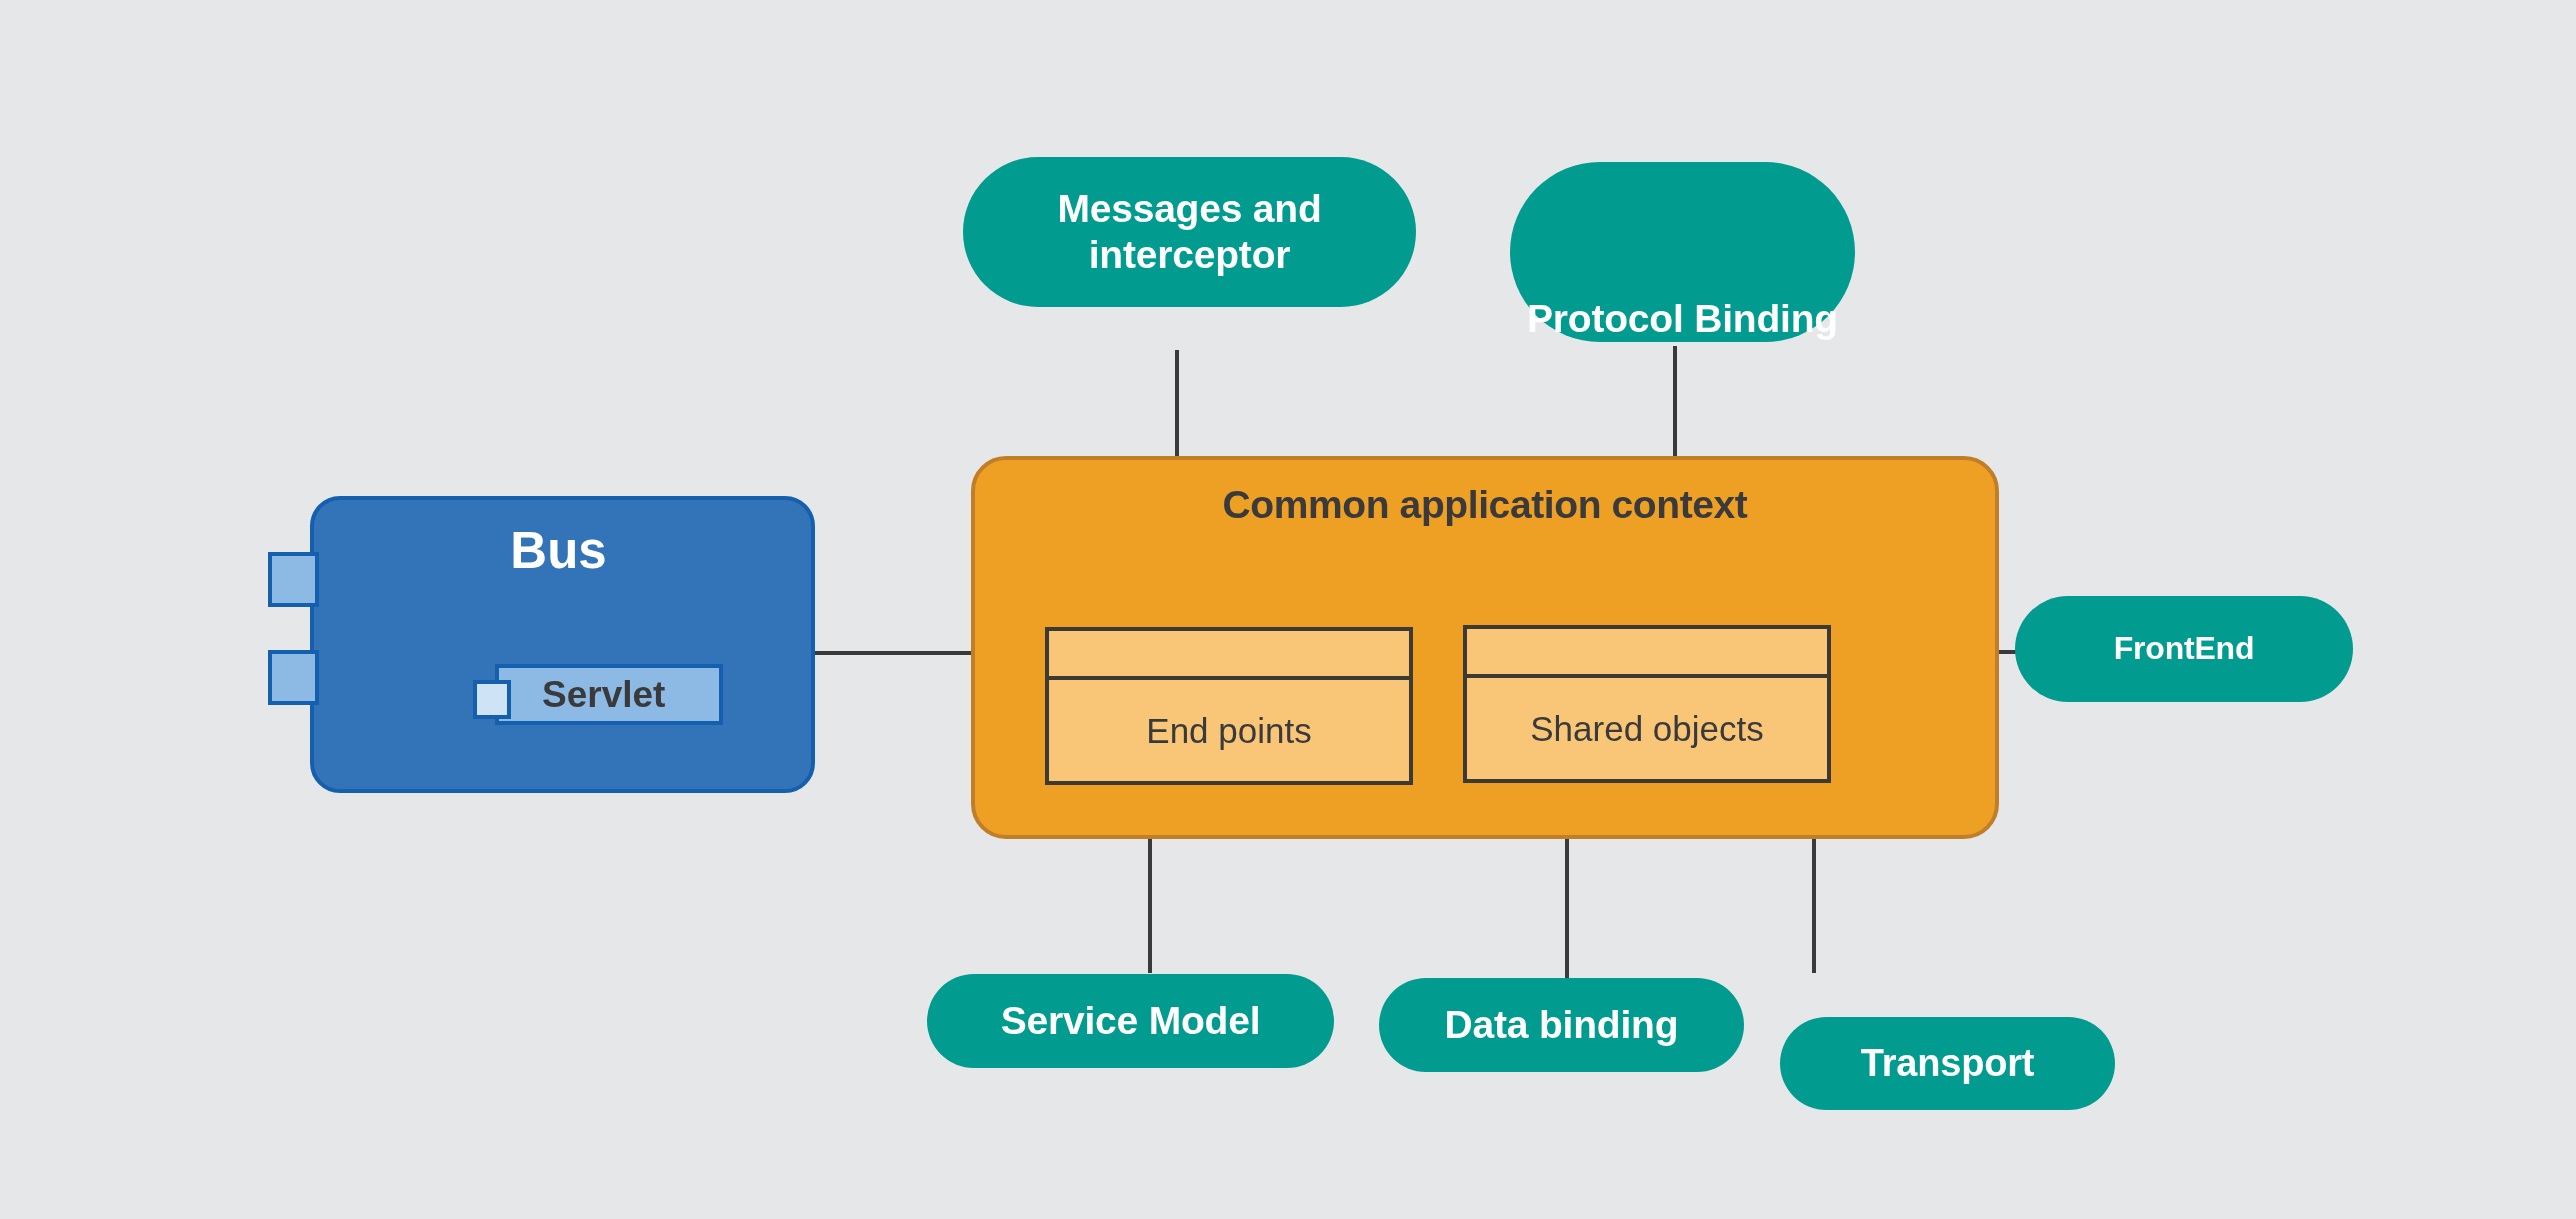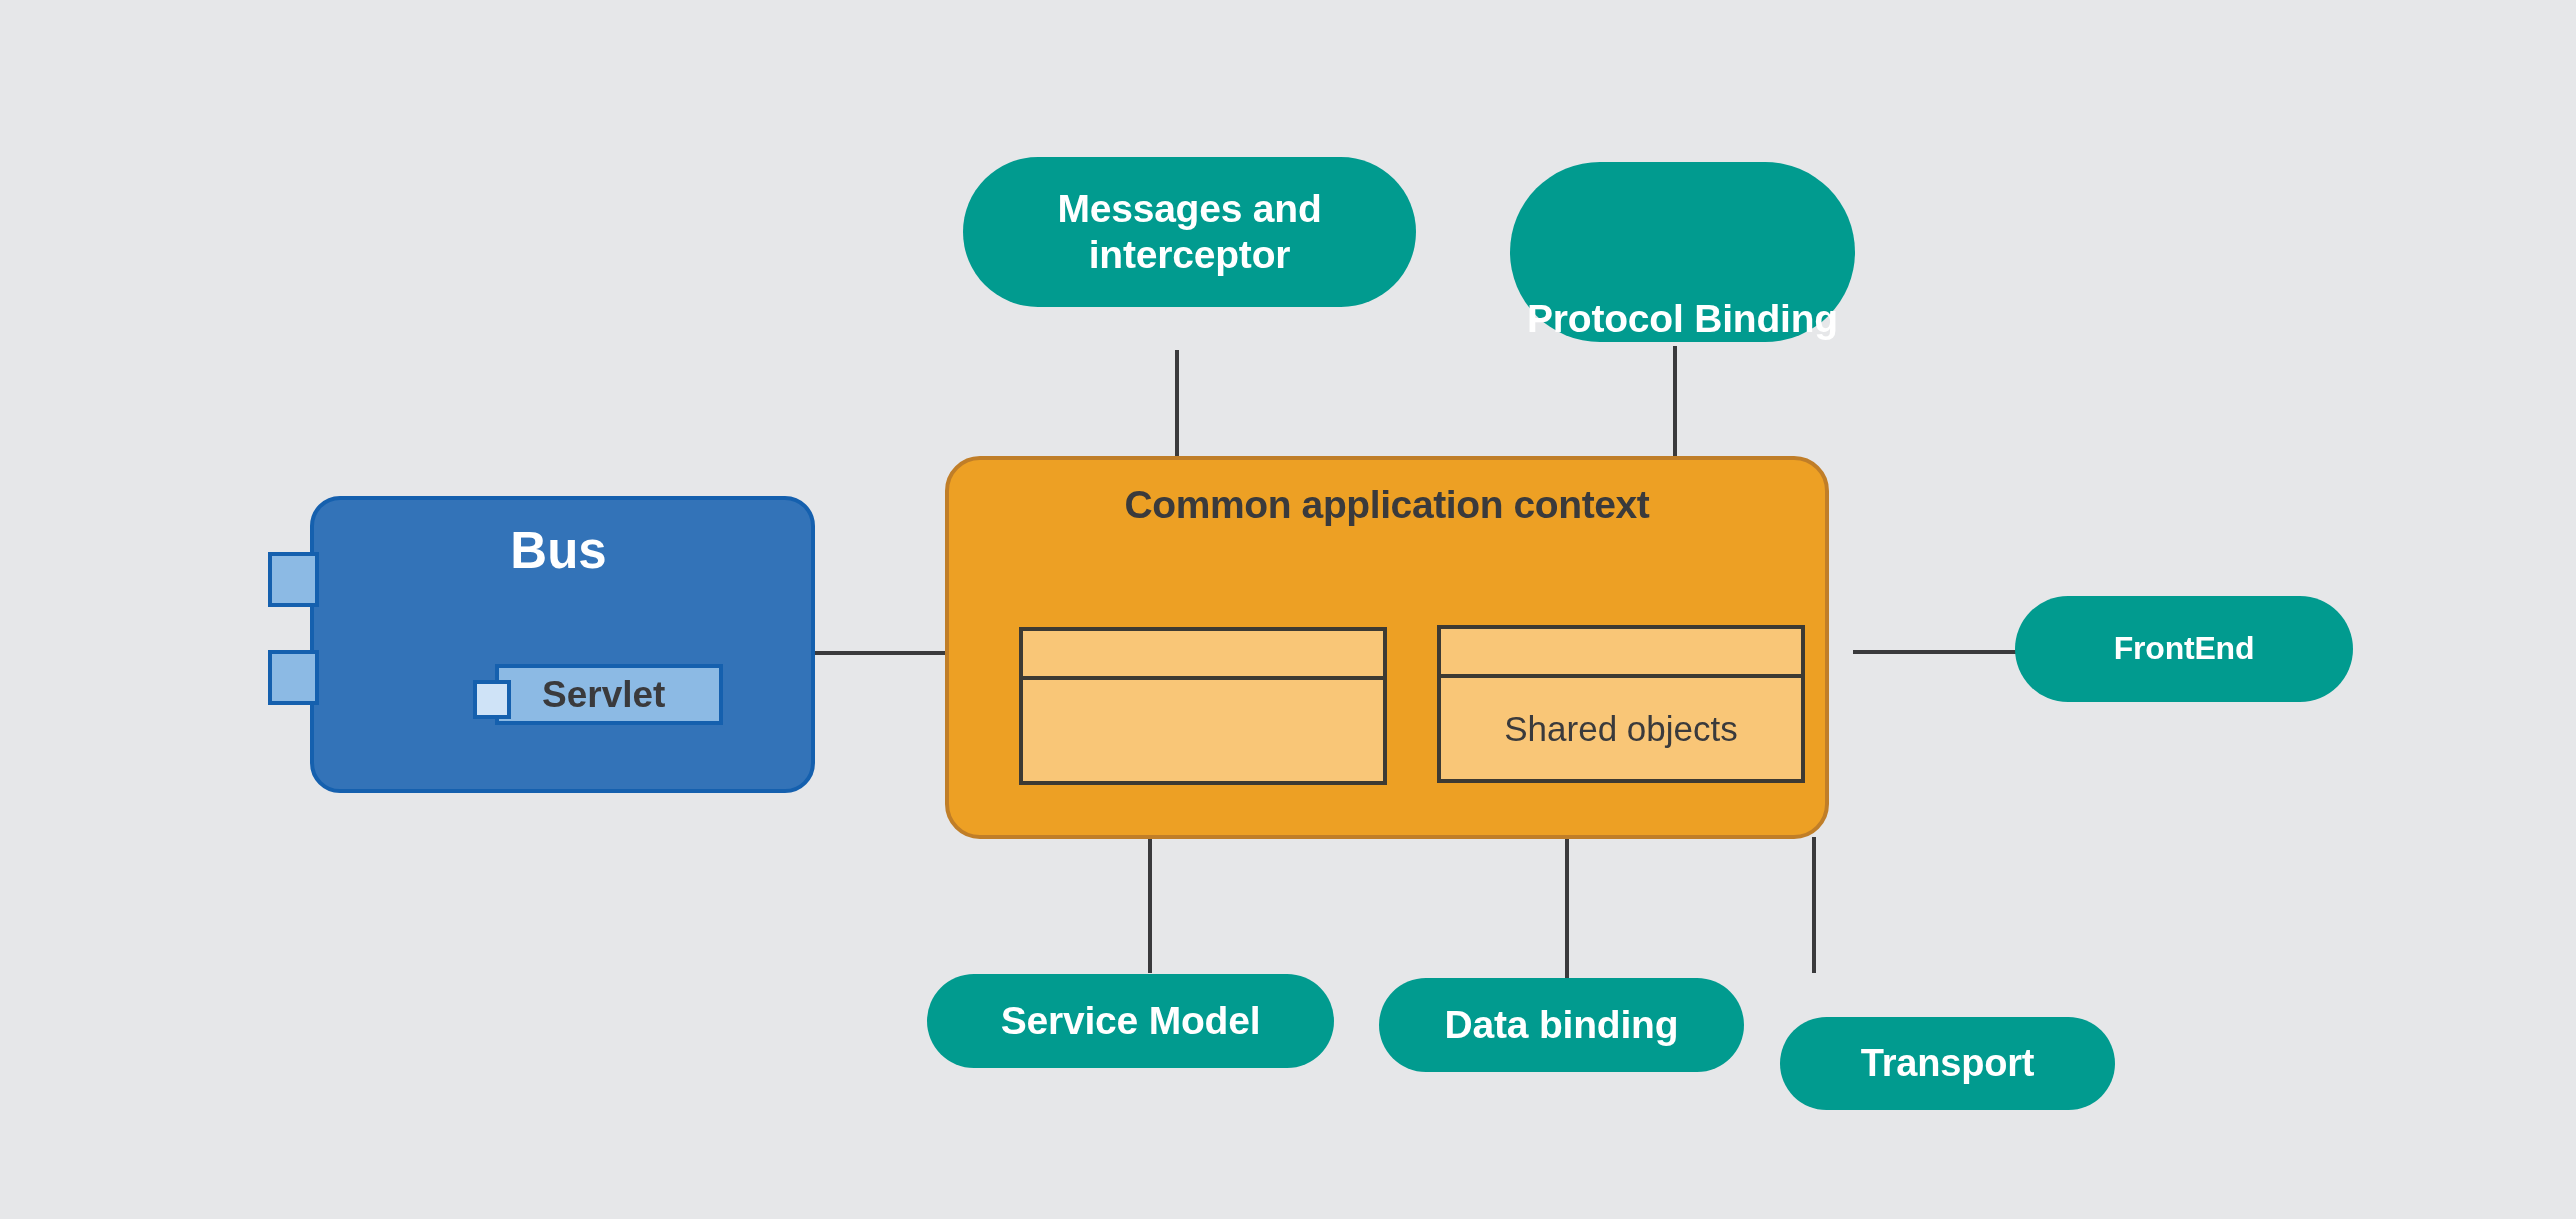--- a/index.html
+++ b/index.html
@@ -163,25 +163,26 @@
 
     <div class="port" style="left:-46px; top:52px; width:51px; height:55px;"></div>
     <div class="port" style="left:-46px; top:150px; width:51px; height:55px;"></div>
 
     <div id="servlet-box" style="left:181px; top:150px; width:228px; height:61px;">
       <span id="servlet-label">Servlet</span>
       <div id="servlet-port" style="left:-25.6px; top:11.5px; width:38px; height:39px;"></div>
     </div>
   </div>
 
-  <div id="context-box" style="left:945px; top:456px; width:884px; height:383px;">
+  <div id="context-box" style="left:971px; top:456px; width:1028px; height:383px;">
     <div id="context-title">Common application context</div>
 
     <div class="note" style="left:70px; top:167px; width:368px; height:158px;">
       <div class="note-header"></div>
+      <div class="note-body">End points</div>
     </div>
 
     <div class="note" style="left:488px; top:165px; width:368px; height:158px;">
       <div class="note-header"></div>
       <div class="note-body">Shared objects</div>
     </div>
   </div>
 
   <div class="pill" style="left:2015px; top:596px; width:338px; height:106px; font-size:32px;">
     <span>FrontEnd</span>

